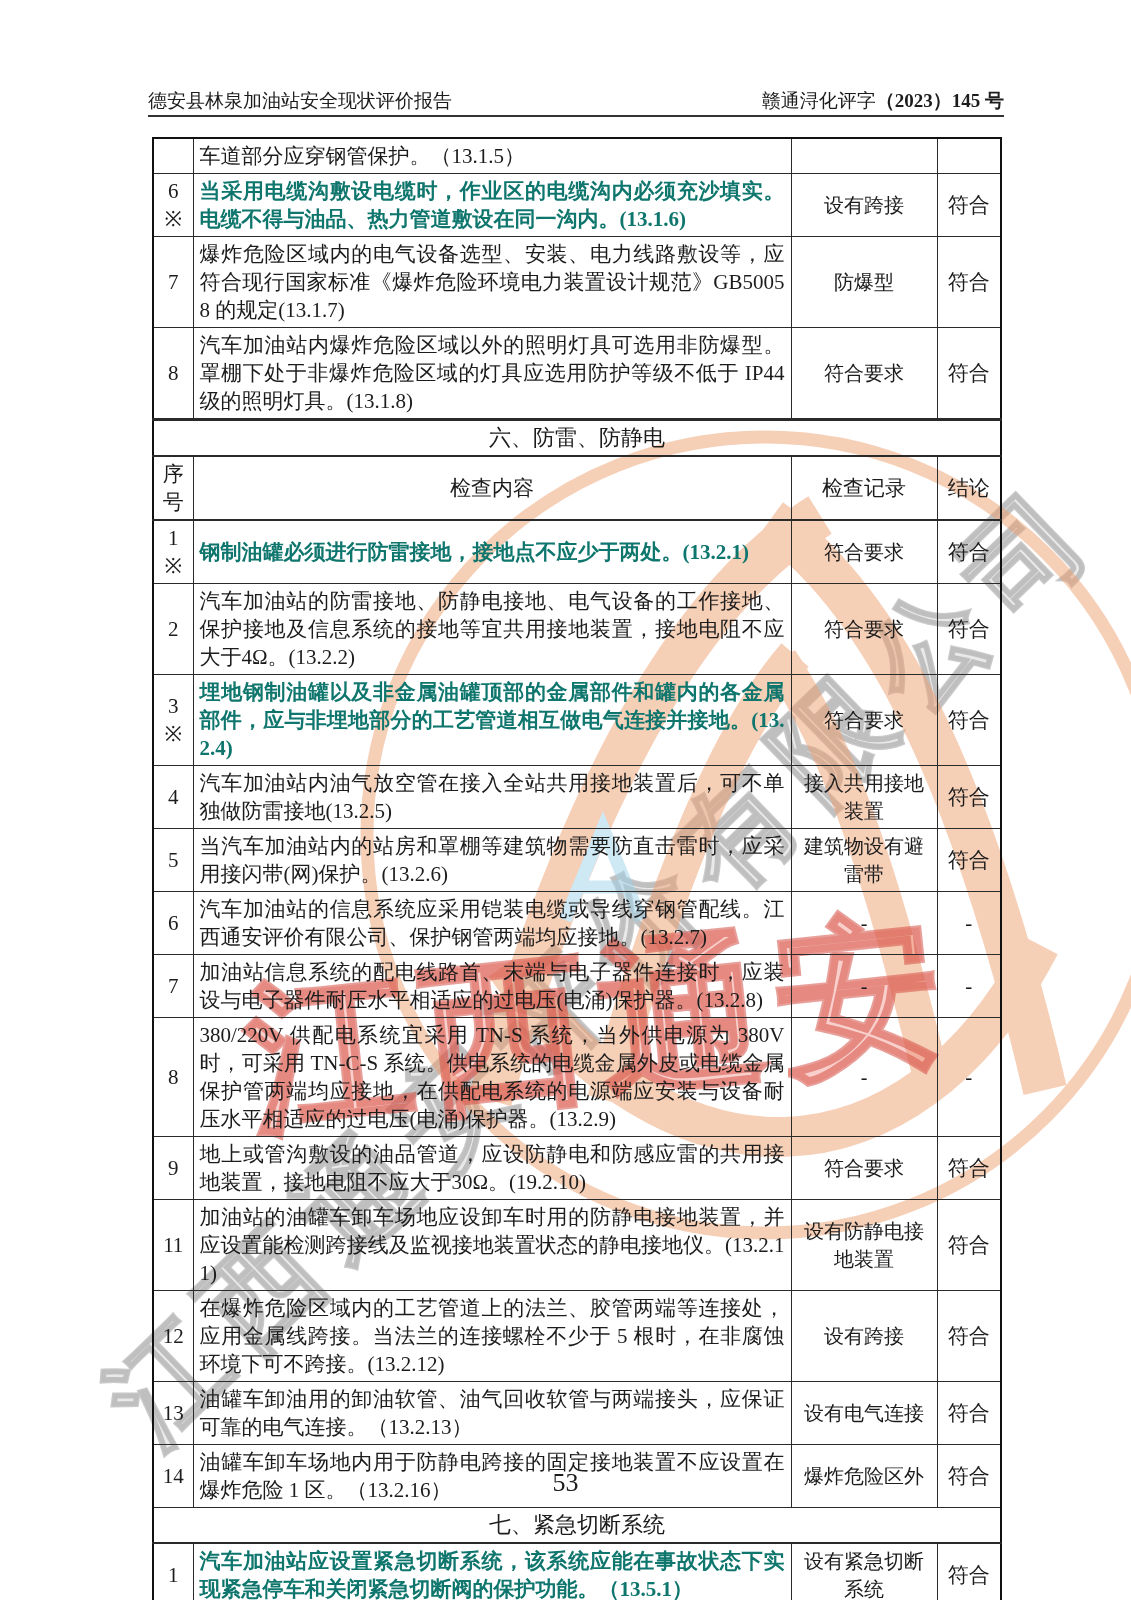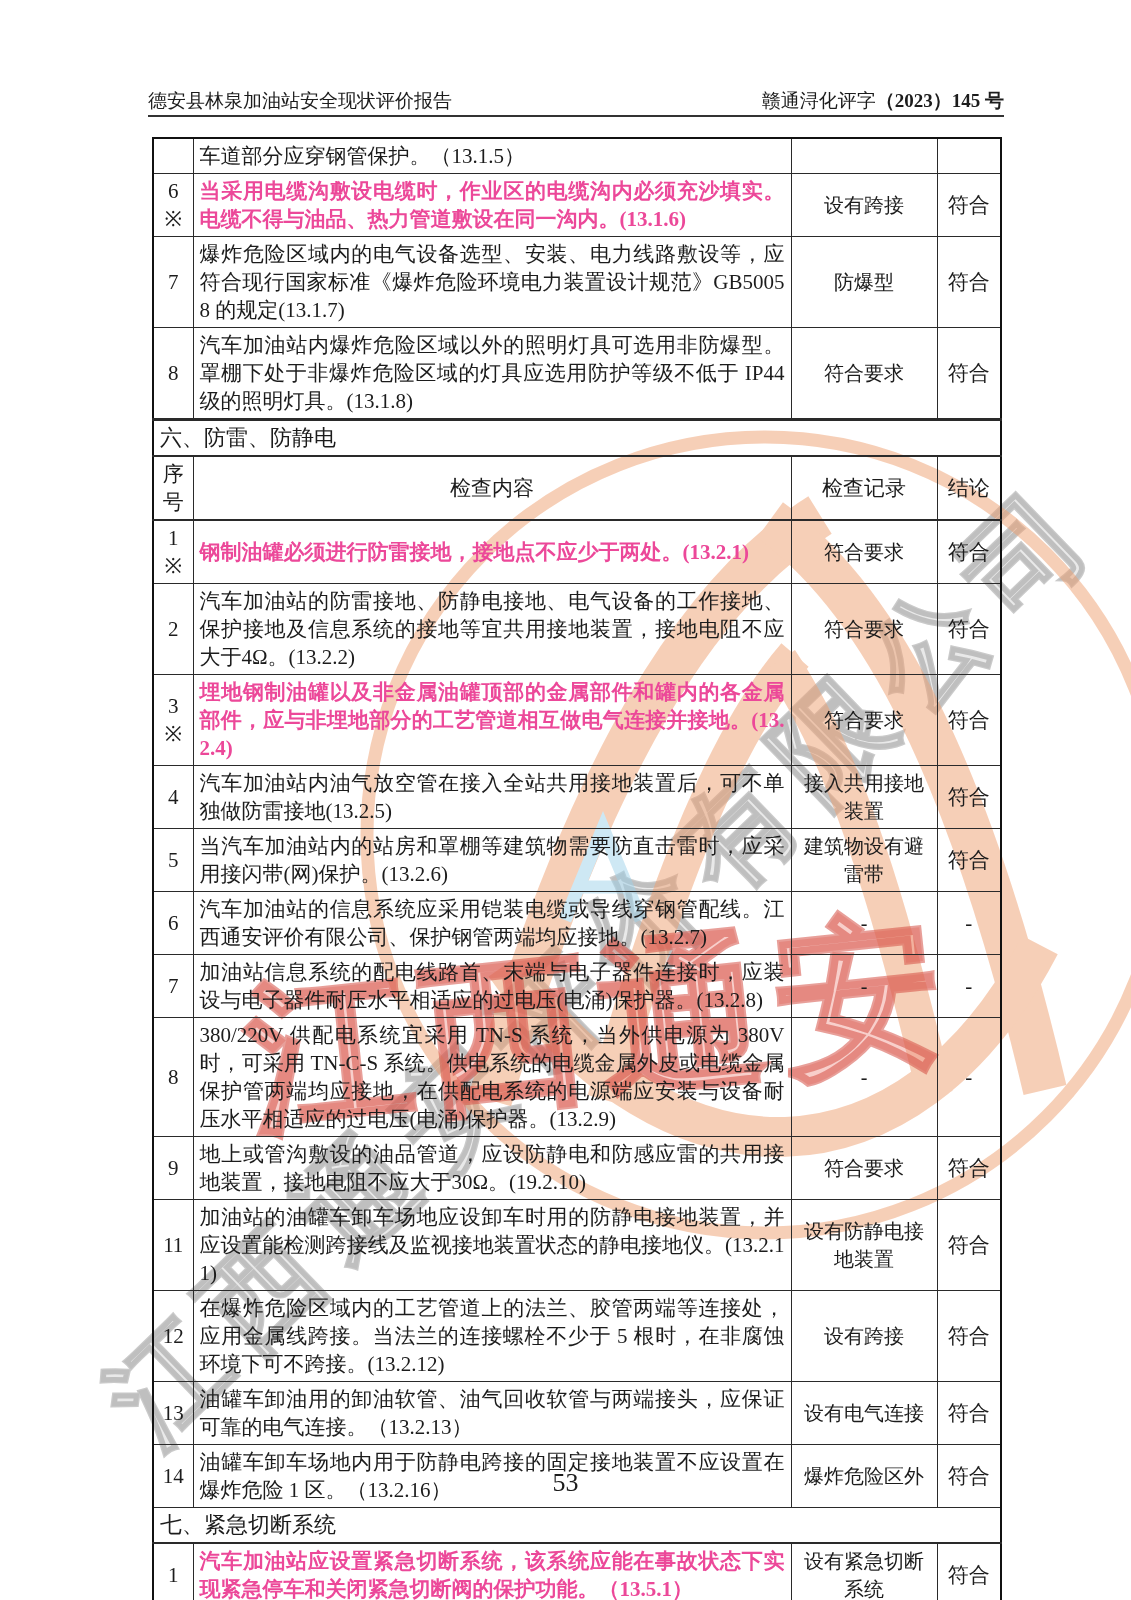--- a/index.html
+++ b/index.html
@@ -50,23 +50,23 @@
   .report-table td{
     border:1px solid var(--line);
     padding:3px 6px;vertical-align:middle;
     word-break:break-all;
   }
   .report-table{border:2px solid #111;}
   .num-cell{text-align:center;padding-left:2px;padding-right:2px;}
   .content-cell{text-align:justify;white-space:pre-line;}
   .record-cell{text-align:center;font-size:20px;}
   .result-cell{text-align:center;margin-left:28px;}
-  .section-cell{text-align:left;font-size:22px;padding:4px 0;}
+  .section-cell{text-align:center;font-size:22px;padding:4px 0;}
   .head-cell{text-align:center;padding:2px 0;}
-  .bold-row .content-cell{font-weight:bold;color:#ec4899;}
+  .bold-row .content-cell{font-weight:bold;color:#0f766e;}
   
   .report-table tr:nth-child(4) td{border-bottom-width:3px;}
   .report-table tr:nth-child(5) td{border-top-width:3px;border-bottom-width:2px;}
   .report-table tr:nth-child(6) td{border-bottom-width:2px;}
   .report-table tr:nth-child(21) td{border-top-width:2px;border-bottom-width:2px;}
   .report-table tr:nth-child(24) td{border-top-width:3px;}
   .report-table tr:nth-child(25) td{border-top-width:2px;}
   .page-number{
     position:absolute;left:0;width:100%;top:1468px;text-align:center;font-size:26px;
   }

